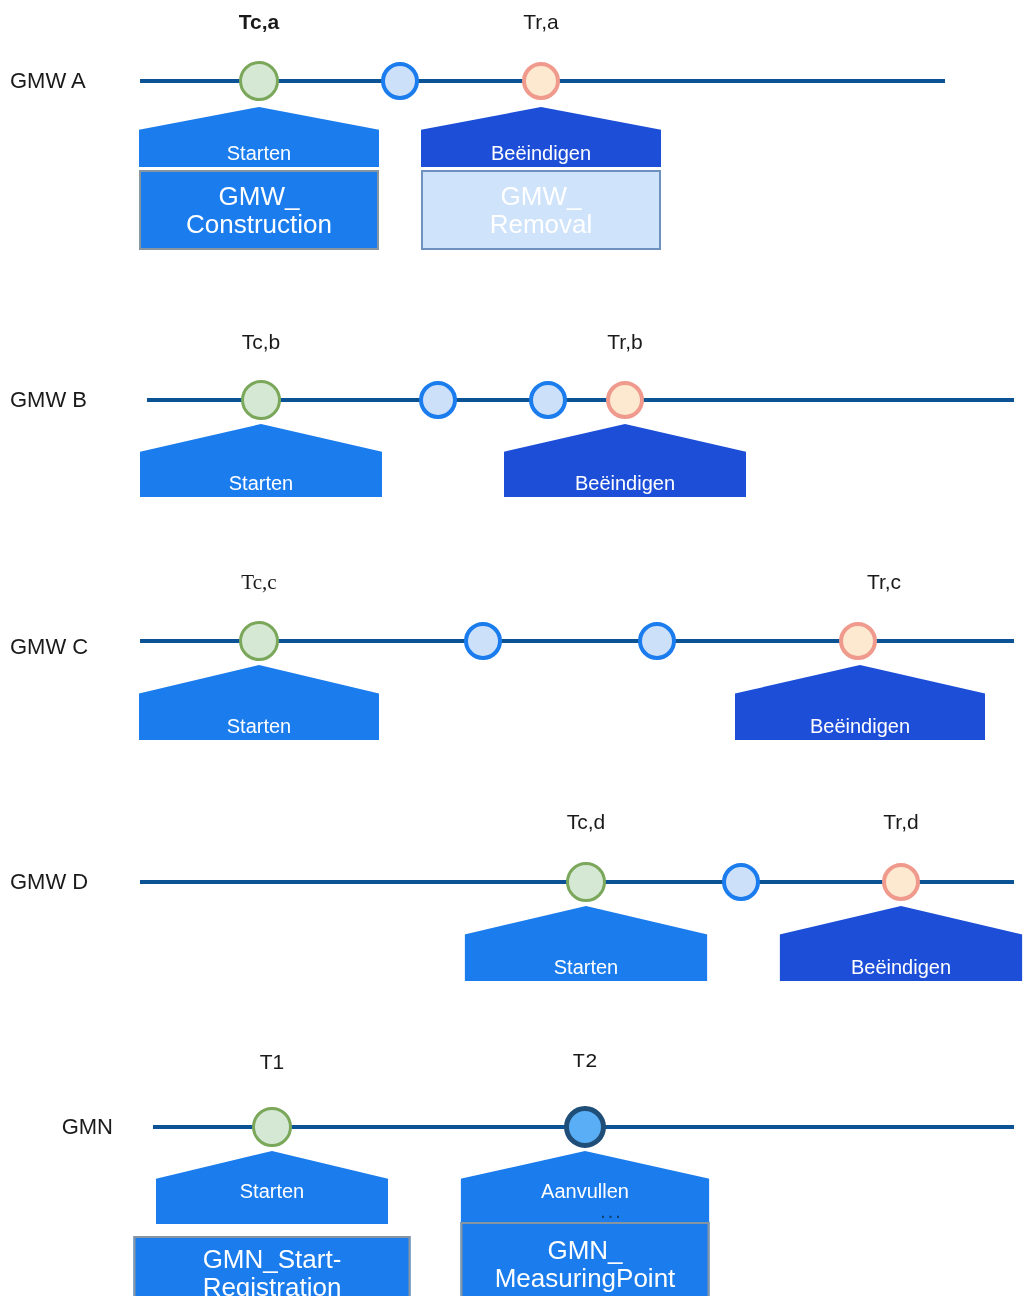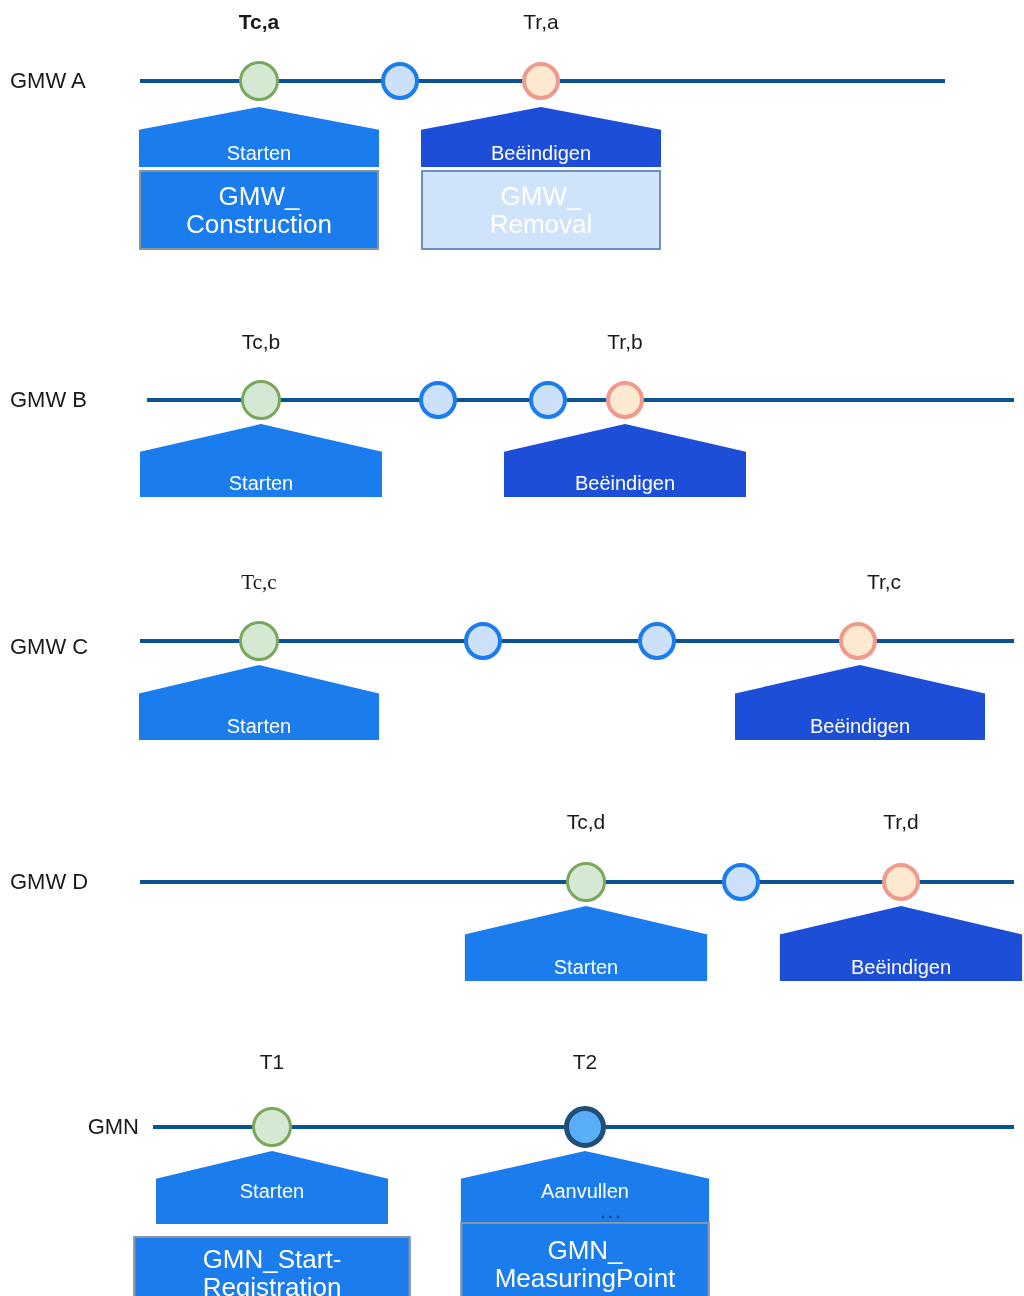--- a/index.html
+++ b/index.html
@@ -11,21 +11,21 @@
   .canvas{position:absolute;inset:0;}
 
   
   .row{position:absolute;left:0;width:1024px;}
   .row-label{
     position:absolute;
     font-size:22px;color:#1a1a1a;white-space:nowrap;
     transform:translateY(-50%);
   }
   .row-label.left{left:10px;}
-  .row-label.right-al{right:885px;text-align:left;}
+  .row-label.right-al{right:911px;text-align:left;}
 
   .timeline{
     position:absolute;height:4px;background:#0b5394;
     transform:translateY(-50%);
   }
 
   
   .marker{
     position:absolute;border-radius:50%;
     transform:translate(-50%,-50%);
@@ -166,21 +166,21 @@
     <div class="marker green" style="left:586px;top:882px;width:40px;height:40px;"></div>
     <div class="marker blue" style="left:741px;top:882px;width:38px;height:38px;"></div>
     <div class="marker salmon" style="left:901px;top:882px;width:38px;height:38px;"></div>
   </div>
 
   <div class="row" style="top:0;">
     <div class="row-label right-al" style="top:1127px;">GMN</div>
     <div class="timeline" style="left:153px;top:1127px;width:861px;"></div>
 
     <div class="tick-label" style="left:272px;top:1050px;">T1</div>
-    <div class="tick-label" style="left:585px;top:1050px;">T2</div>
+    <div class="tick-label" style="left:585px;top:1050px;font-family:Liberation Mono, monospace;">T2</div>
 
     <div class="pent solid gmn" style="left:272px;top:1151px;width:232px;height:73px;">
       <span class="pent-inner">
         <span class="pent-label">Starten</span>
       </span>
     </div>
     <div class="pent solid gmn" style="left:585px;top:1151px;width:249px;height:73px;">
       <span class="pent-inner">
         <span class="pent-label">Aanvullen</span>
         <span class="ellipsis">...</span>

